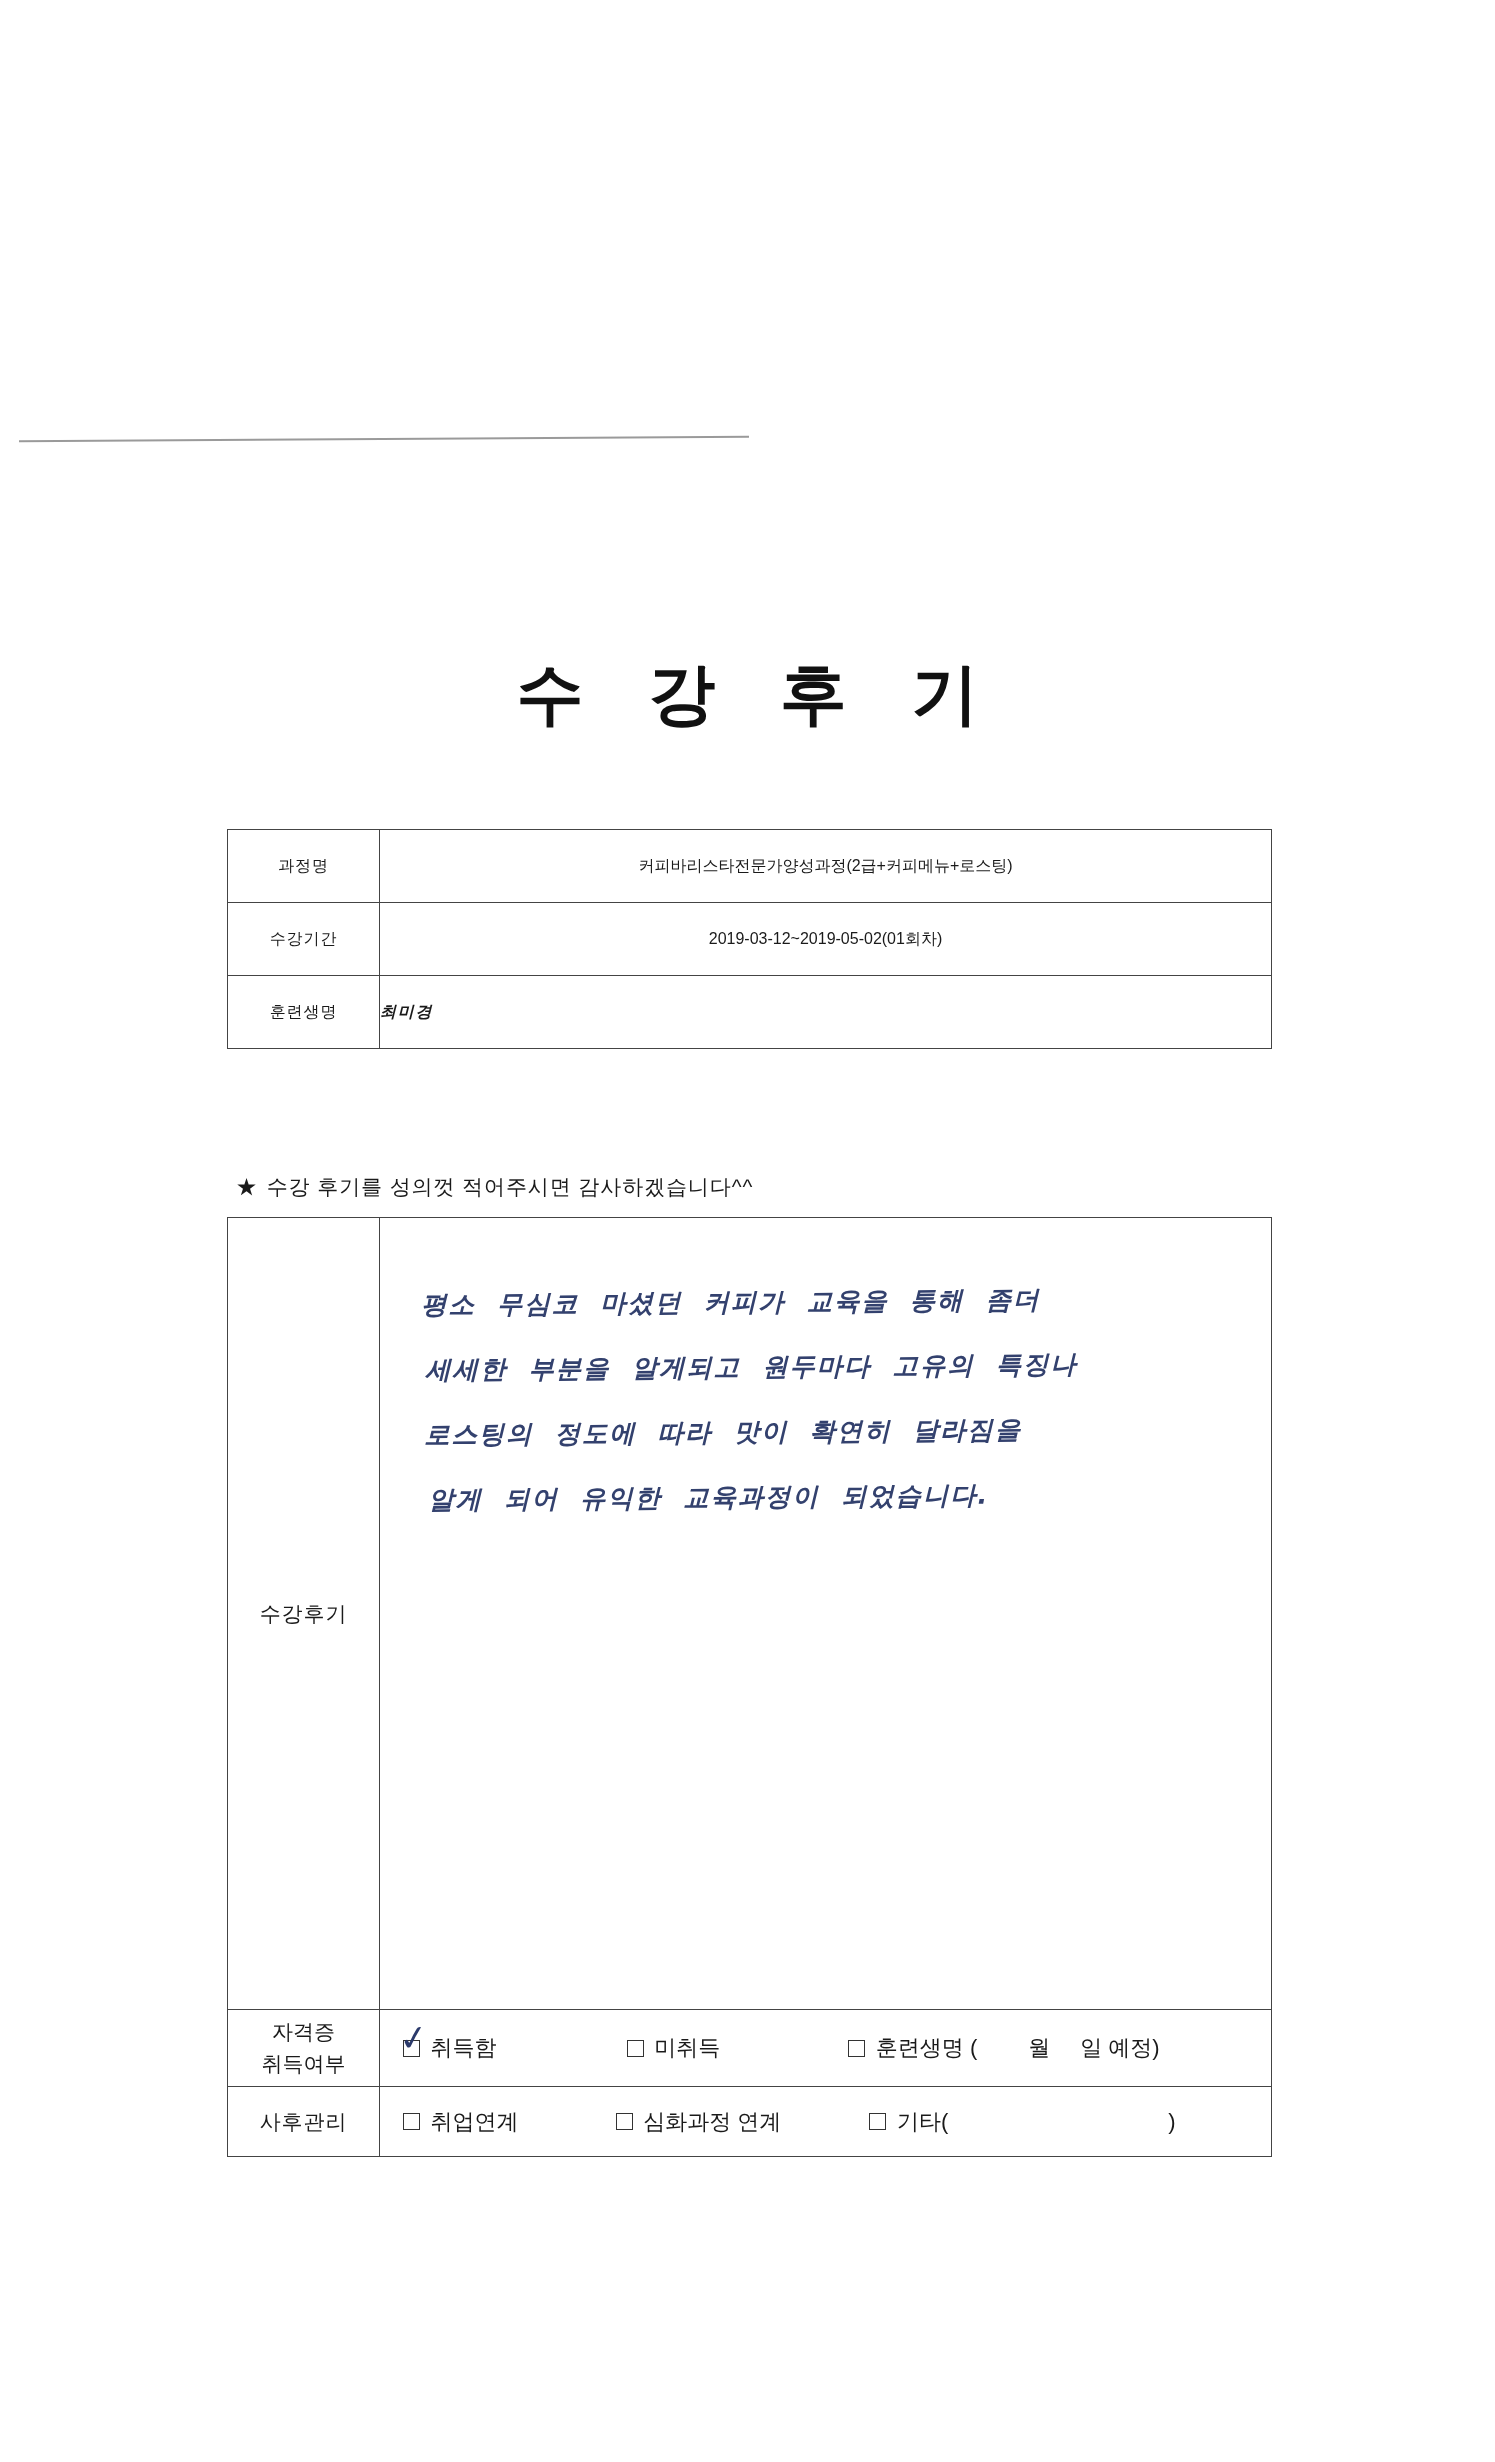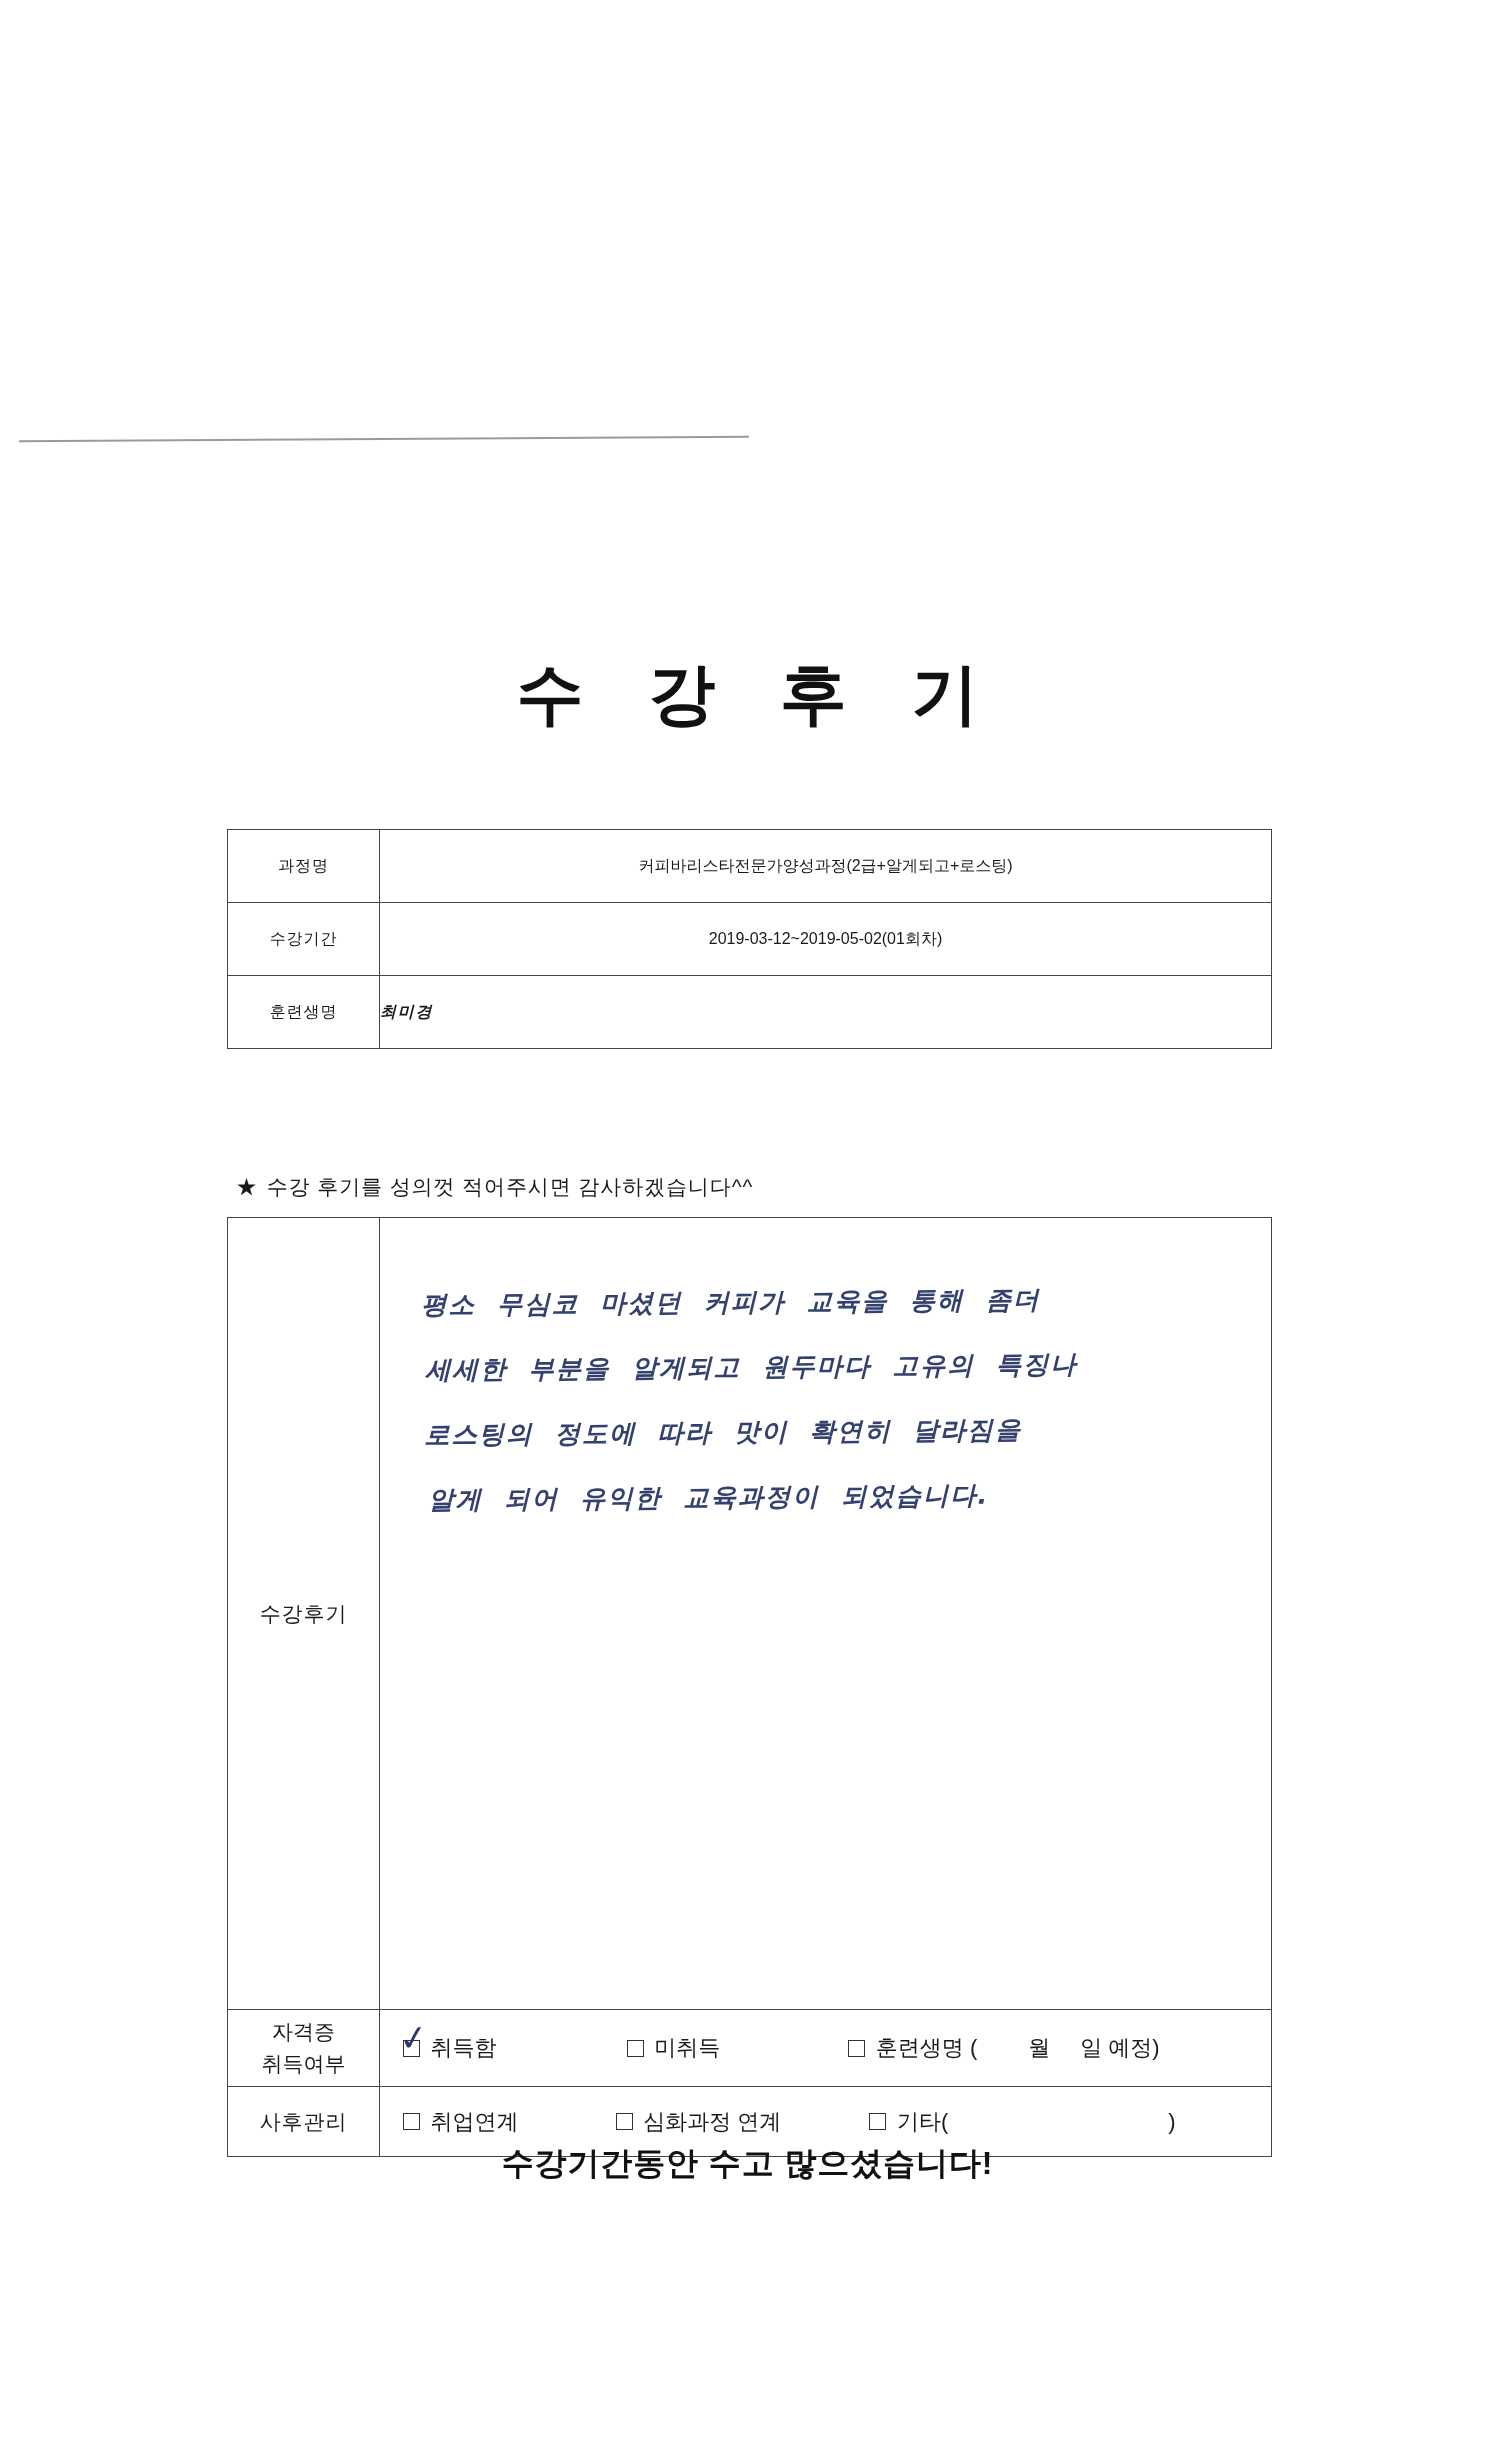--- a/index.html
+++ b/index.html
@@ -215,21 +215,21 @@
 <div class="page">
 
   <div class="scan-edge"></div>
 
   <div class="doc-title">수 강 후 기</div>
 
   <table class="info-table">
     <tbody>
         <tr>
       <td class="info-label">과정명</td>
-      <td class="info-value">커피바리스타전문가양성과정(2급+알게되고+로스팅)</td>
+      <td class="info-value">커피바리스타전문가양성과정(2급+커피메뉴+로스팅)</td>
     </tr>
     <tr>
       <td class="info-label">수강기간</td>
       <td class="info-value">2019-03-12~2019-05-02(01회차)</td>
     </tr>
     <tr>
       <td class="info-label">훈련생명</td>
       <td class="hand-name">최미경</td>
     </tr>
   </tbody>
@@ -301,16 +301,15 @@
             <span>기타(</span>
             <span class="inline-space-lg"></span>
             <span>)</span>
           </span>
         </div>
       </td>
     </tr>
   </tbody>
     </table>
 
-  <div class="footer-msg">수강기간동안 수고 많으셨습니다!</div>
 
 </div>
 
 
 </body></html>

